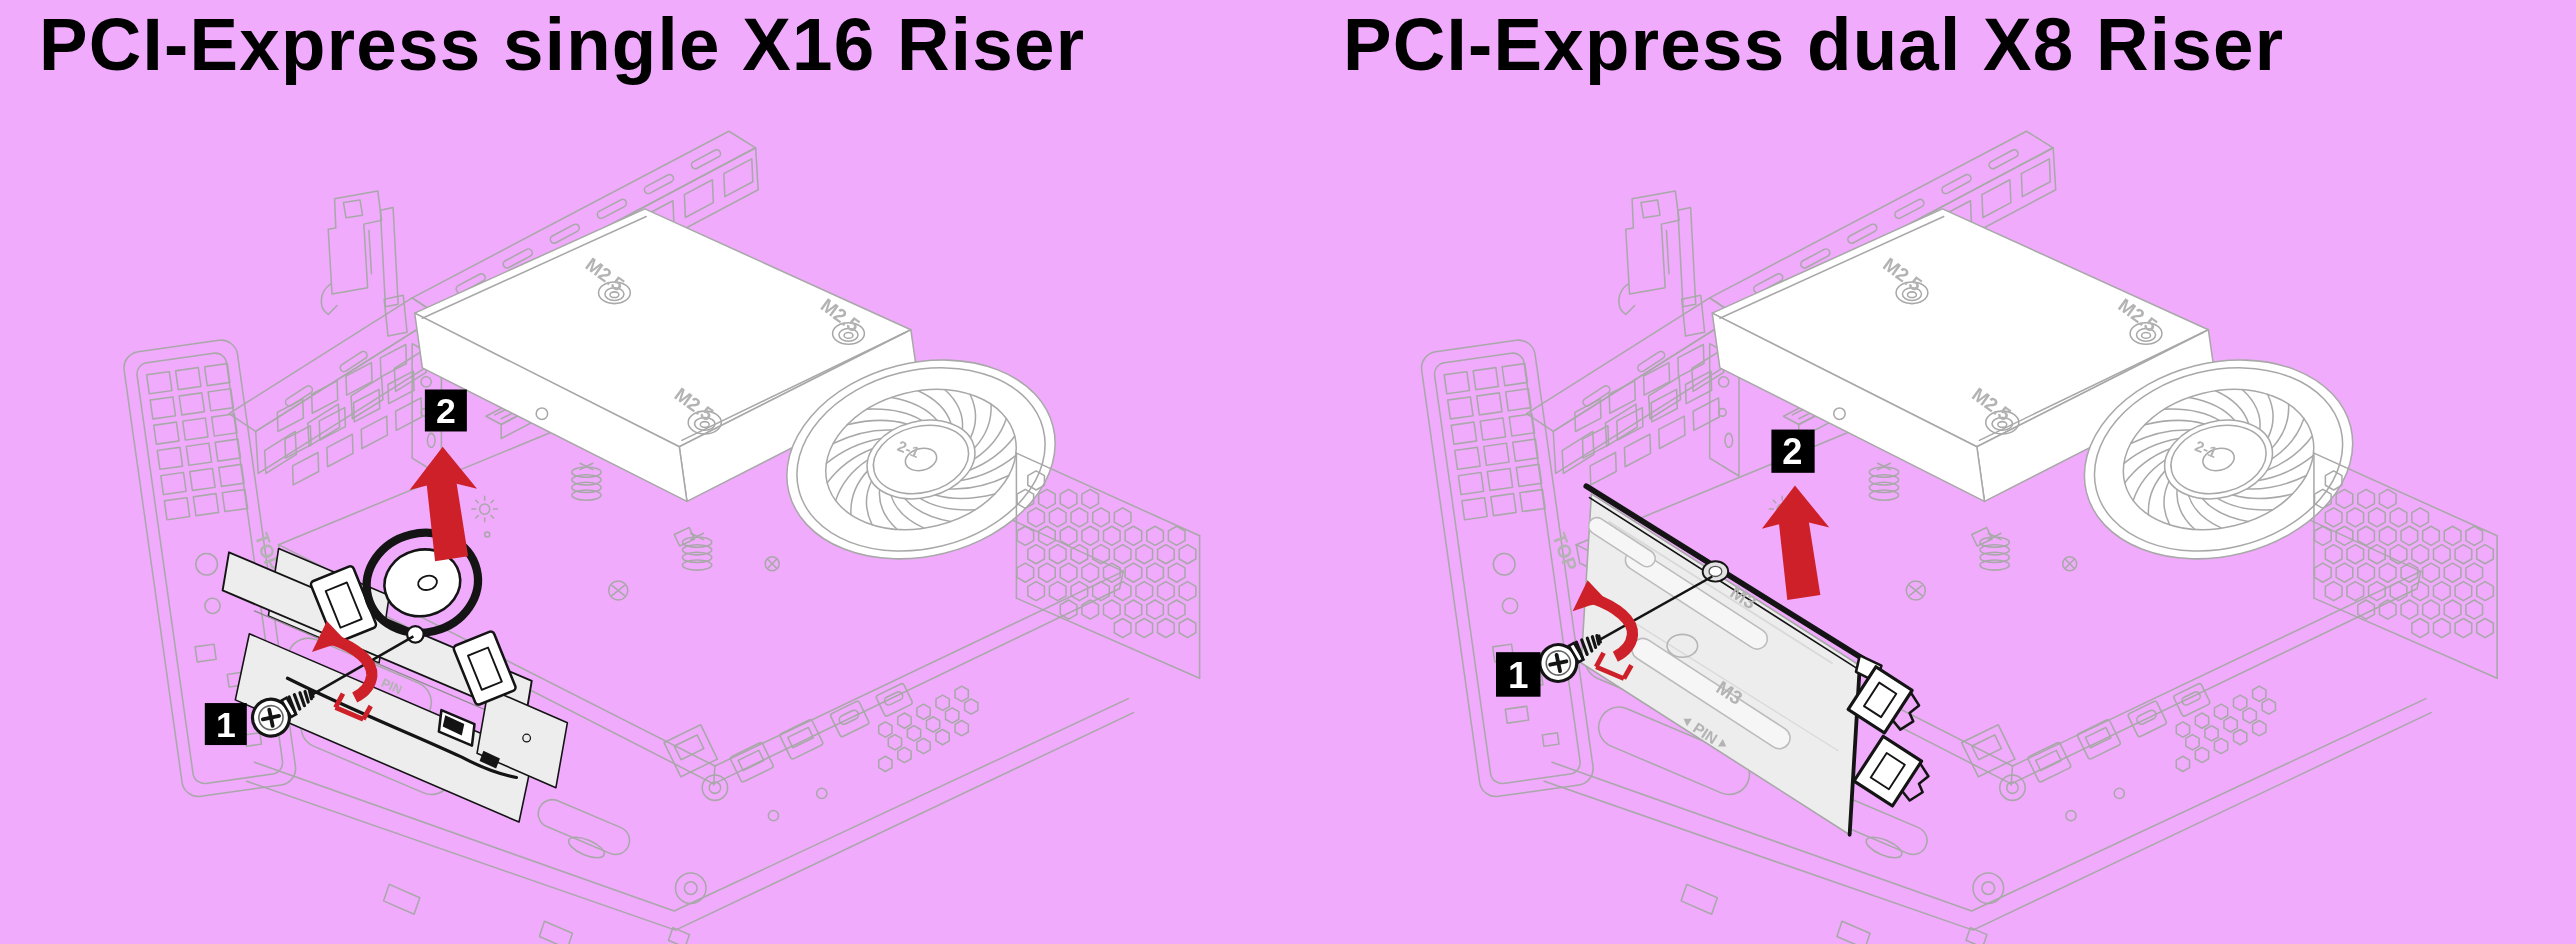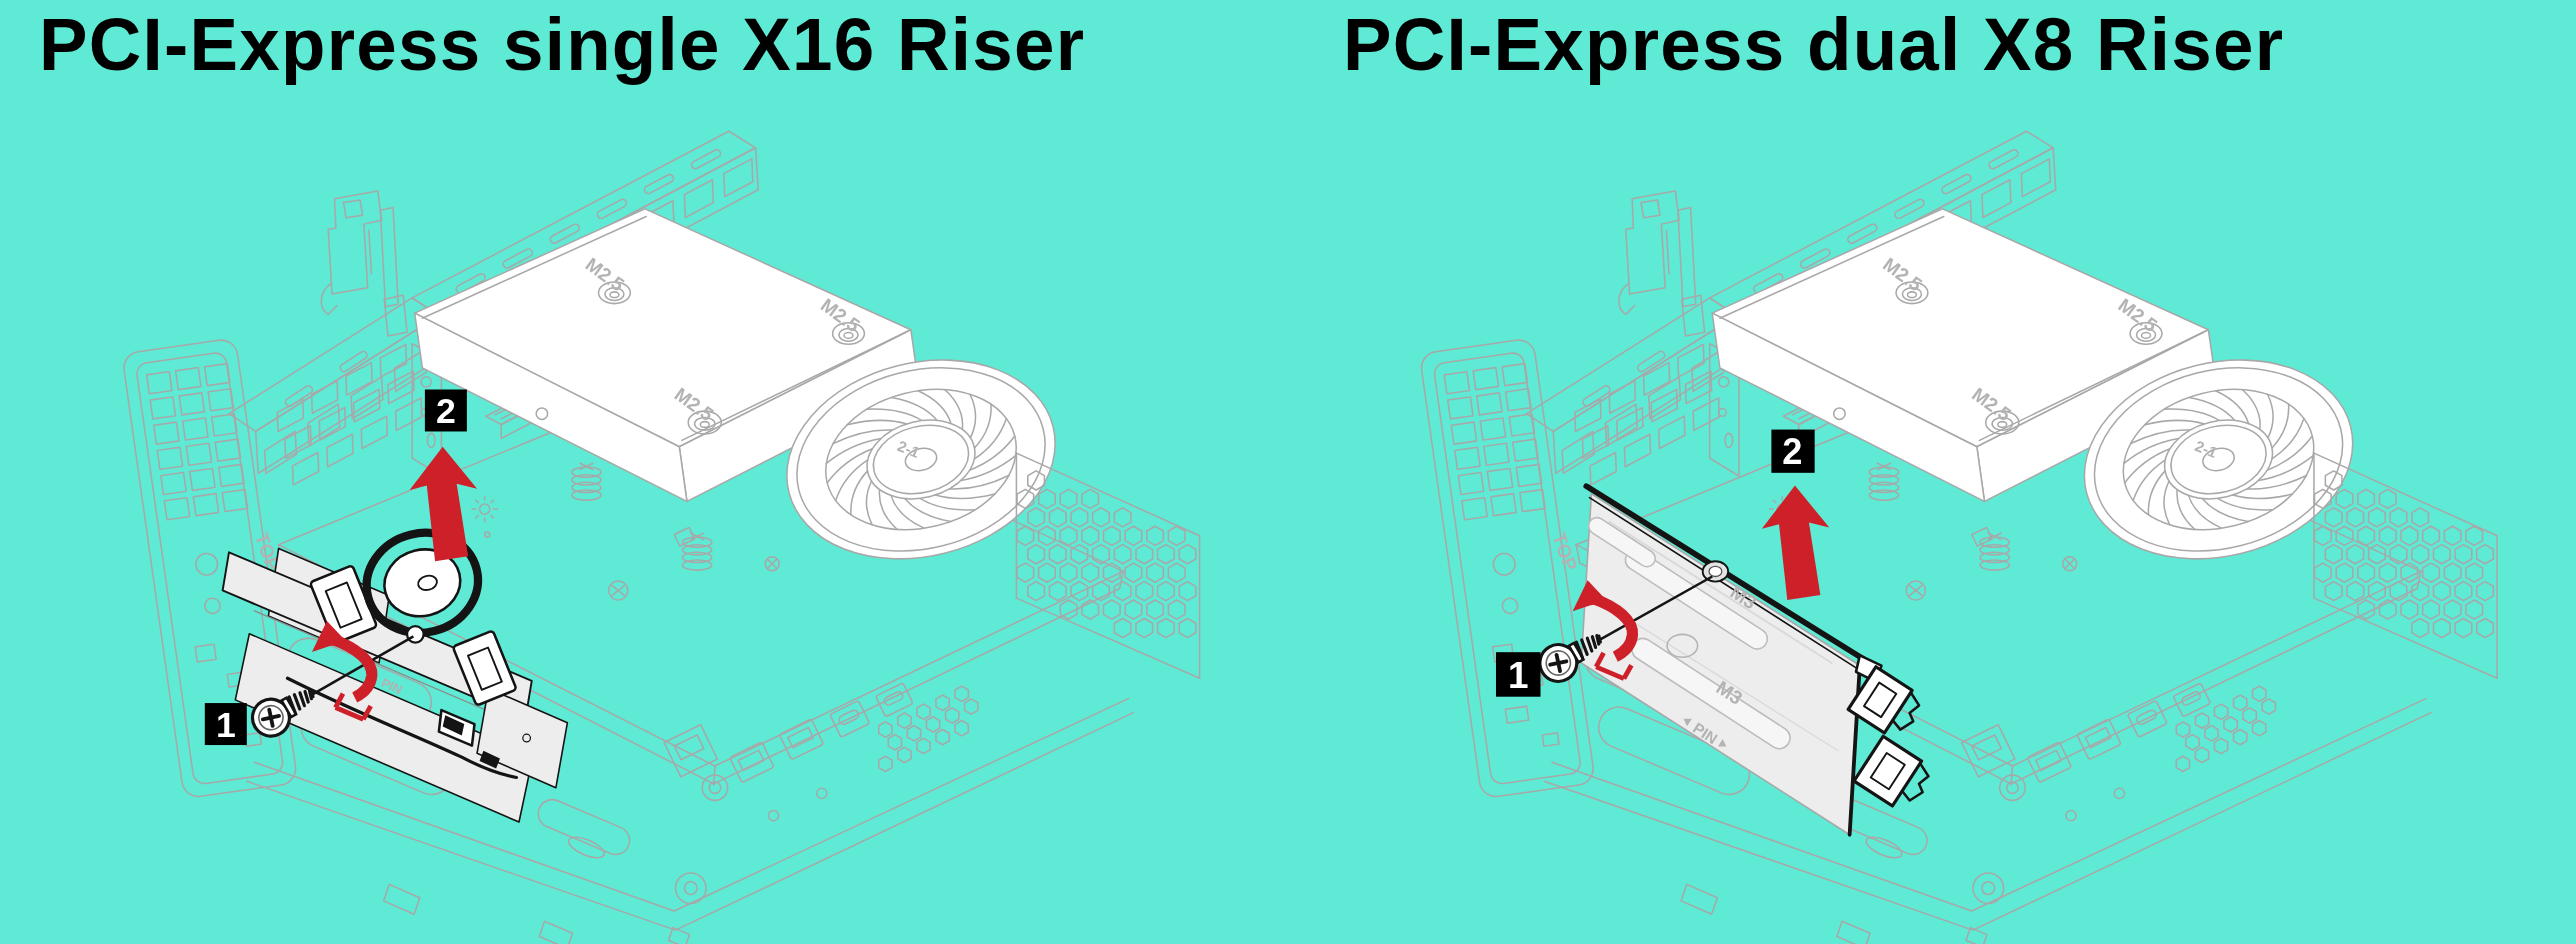--- a/index.html
+++ b/index.html
@@ -1,16 +1,16 @@
 <!DOCTYPE html>
 <html style="font-size:10.2px"><head>
 <meta charset="utf-8">
 <style>
   html,body{margin:0;padding:0;background:#ffffff;}
-  .stage{position:relative;width:2576px;height:945px;background:#5eead4;overflow:hidden;
+  .stage{position:relative;width:2576px;height:945px;background:#f0abfc;overflow:hidden;
          font-family:"Liberation Sans",sans-serif;}
   .title{position:absolute;top:1.3px;font-weight:700;font-size:75px;letter-spacing:1.3px;
          color:#000;white-space:nowrap;transform:scaleX(0.97);transform-origin:left top;}
   #title-left{left:39px;}
   #title-right{left:1343px;}
   svg{position:absolute;left:0;top:0;}
   svg *{vector-effect:none;}
   text.engrave{font-family:"Liberation Sans",sans-serif;font-weight:700;fill:#b3b3b3;}
   text.badge-num{font-family:"Liberation Sans",sans-serif;font-weight:700;fill:#ffffff;text-anchor:middle;}
 </style>

